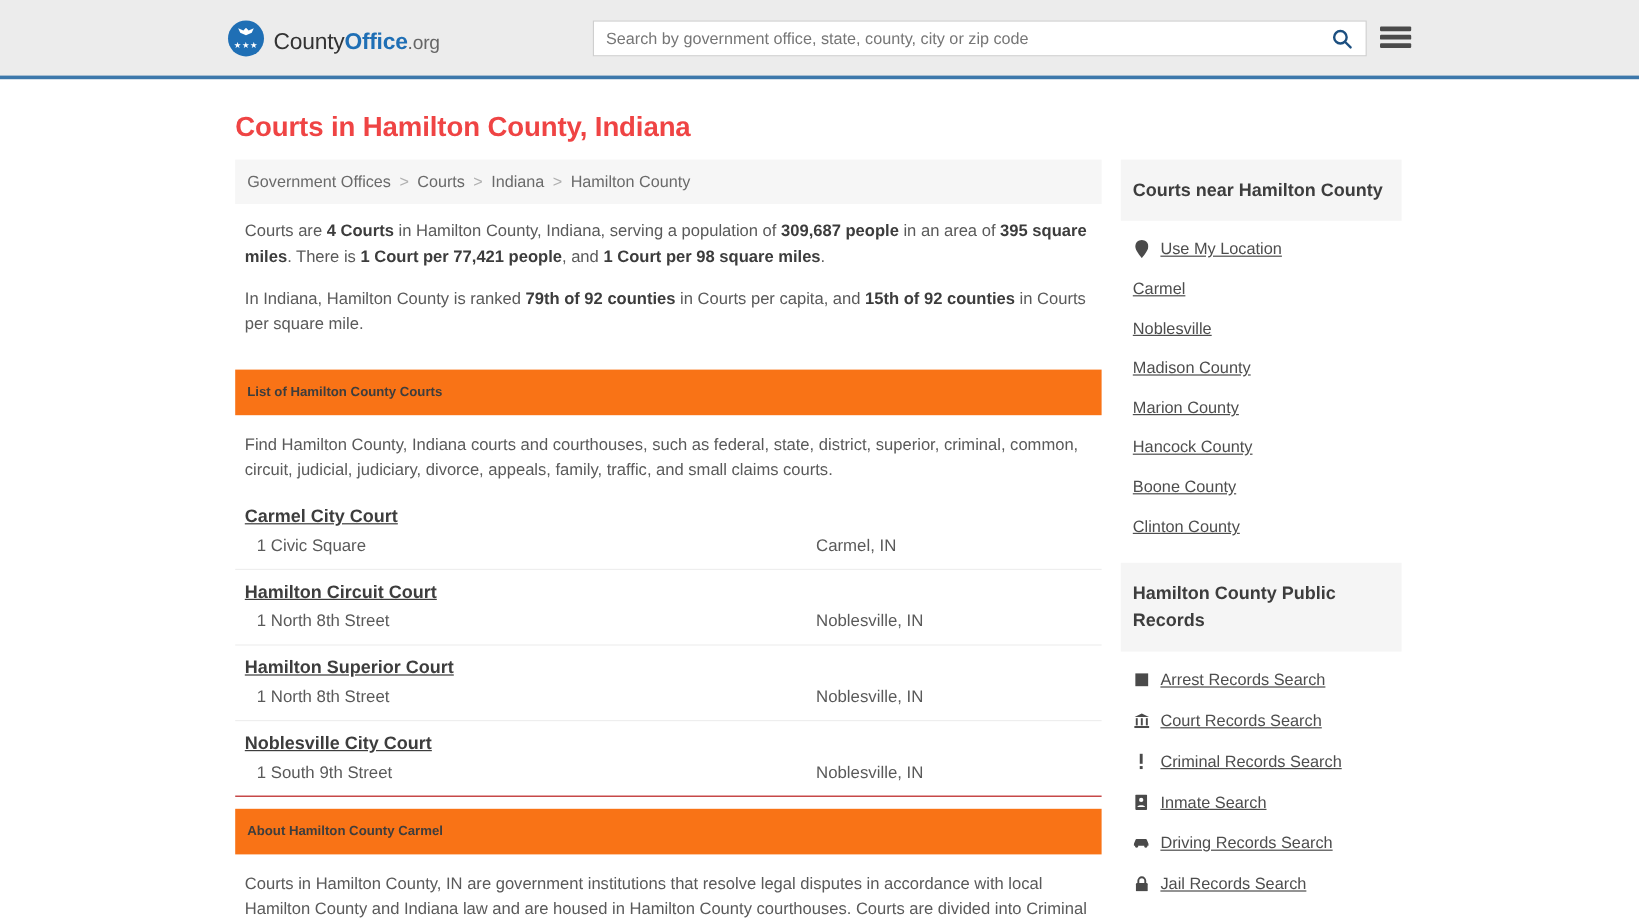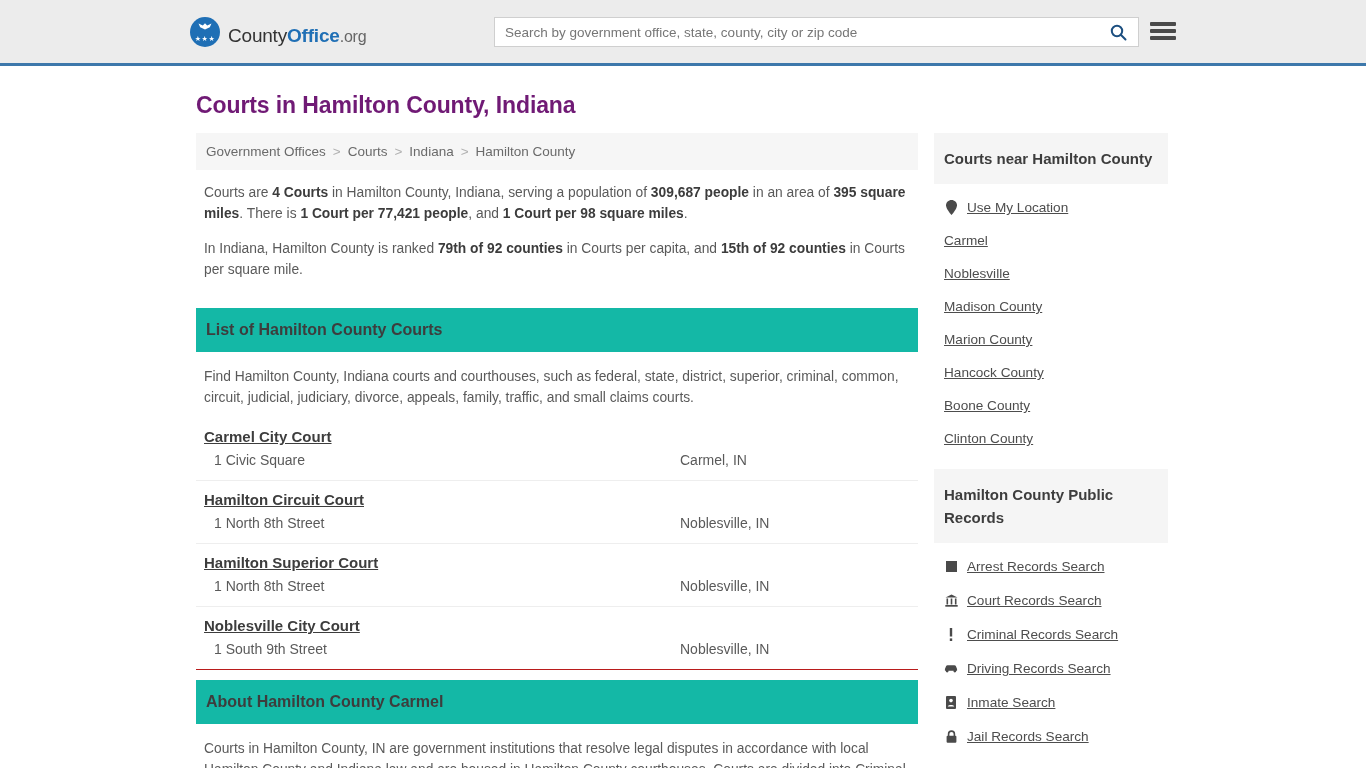--- a/index.html
+++ b/index.html
@@ -125,21 +125,21 @@
   .container {
     width: 990px;
     margin: 0 auto;
     padding-left: 8px;
     display: block;
     position: relative;
   }
   .page-title {
     font-size: 23px;
     font-weight: bold;
-    color: #701a75;
+    color: #ef4444;
     margin: 26px 0 14px 0;
     letter-spacing: -0.1px;
   }
   .cols {
     display: flex;
     align-items: flex-start;
     gap: 16px;
   }
   .main-col { width: 722px; flex: 0 0 722px; }
   .side-col { width: 234px; flex: 0 0 234px; }
@@ -167,23 +167,23 @@
   .intro p {
     margin: 0 0 14px 0;
     font-size: 13.8px;
     line-height: 21px;
     color: #5a5a5a;
   }
   .intro b { color: #3c3c3c; font-weight: bold; }
 
   
   .section-head {
-    background: #14b8a6;
+    background: #f97316;
     padding: 13px 10px;
-    font-size: 16px;
+    font-size: 11px;
     font-weight: bold;
     color: #3d3d3d;
     margin-top: 10px;
   }
   .section-body { padding: 14px 8px 0 8px; }
   .section-body p {
     margin: 0 0 10px 0;
     font-size: 13.8px;
     line-height: 21px;
     color: #5a5a5a;
@@ -428,42 +428,42 @@
                 <svg width="6" height="13" viewBox="0 0 6 13">
                   <rect x="1.8" y="0" width="2.4" height="8.5" fill="#4a4a4a"></rect>
                   <rect x="1.8" y="10.4" width="2.4" height="2.6" fill="#4a4a4a"></rect>
                 </svg>
               </span>
               <a class="side-link" href="#">Criminal Records Search</a>
             </div>
 
             <div class="side-link-row">
               <span class="side-icon">
+                <svg width="10" height="13" viewBox="0 0 10 13">
+                  <rect x="0" y="0" width="10" height="13" rx="1" fill="#4a4a4a"></rect>
+                  <circle cx="5" cy="4.6" r="1.8" fill="#ffffff"></circle>
+                  <path d="M1.8 10.6 C1.8 8.6 8.2 8.6 8.2 10.6 Z" fill="#ffffff"></path>
+                </svg>
+              </span>
+              <a class="side-link" href="#">Inmate Search</a>
+            </div>
+
+            <div class="side-link-row">
+              <span class="side-icon">
                 <svg width="15" height="10" viewBox="0 0 15 10">
                   <path d="M1 6.2 L2.2 3.2 C2.5 2.4 3 2 3.9 2 L11.1 2 C12 2 12.5 2.4 12.8 3.2 L14 6.2 L14 8 L1 8 Z" fill="#4a4a4a"></path>
                   <circle cx="3.4" cy="8.2" r="1.5" fill="#4a4a4a"></circle>
                   <circle cx="11.6" cy="8.2" r="1.5" fill="#4a4a4a"></circle>
                 </svg>
               </span>
               <a class="side-link" href="#">Driving Records Search</a>
             </div>
 
             <div class="side-link-row">
               <span class="side-icon">
-                <svg width="10" height="13" viewBox="0 0 10 13">
-                  <rect x="0" y="0" width="10" height="13" rx="1" fill="#4a4a4a"></rect>
-                  <circle cx="5" cy="4.6" r="1.8" fill="#ffffff"></circle>
-                  <path d="M1.8 10.6 C1.8 8.6 8.2 8.6 8.2 10.6 Z" fill="#ffffff"></path>
-                </svg>
-              </span>
-              <a class="side-link" href="#">Inmate Search</a>
-            </div>
-
-            <div class="side-link-row">
-              <span class="side-icon">
                 <svg width="11" height="13" viewBox="0 0 11 13">
                   <path d="M2.6 6 L2.6 4 A2.9 2.9 0 0 1 8.4 4 L8.4 6" fill="none" stroke="#4a4a4a" stroke-width="1.6"></path>
                   <rect x="0.6" y="5.8" width="9.8" height="7" rx="1" fill="#4a4a4a"></rect>
                 </svg>
               </span>
               <a class="side-link" href="#">Jail Records Search</a>
             </div>
 
           </div>
         </div>

